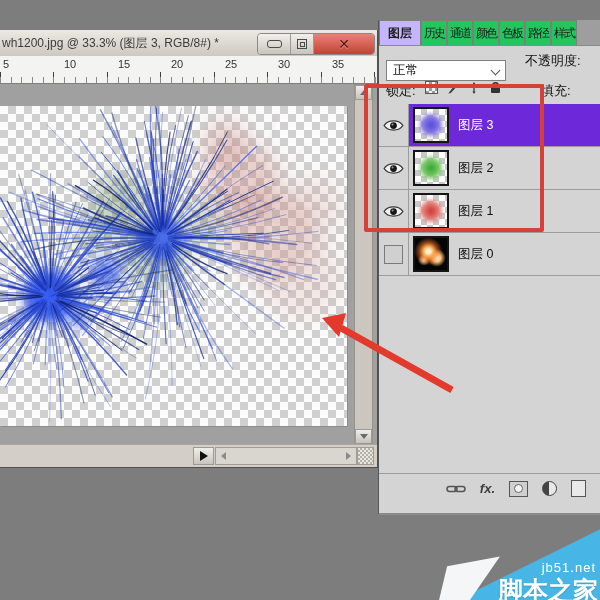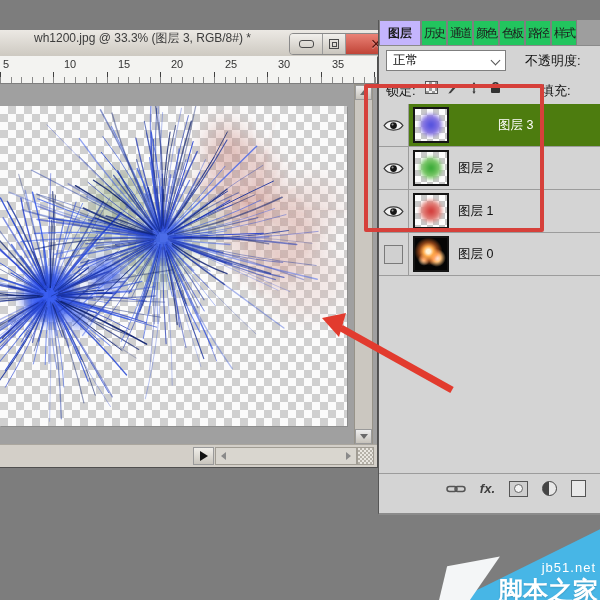--- a/index.html
+++ b/index.html
@@ -7,21 +7,21 @@
     width:600px;height:600px;position:relative;overflow:hidden;
     background:#7d7d7d;
     font-family:"Liberation Sans","DejaVu Sans",sans-serif;
     -webkit-font-smoothing:antialiased;
   }
   
   .doc-window{position:absolute;left:0;top:30px;width:377px;height:437px;
     background:#cfcbc4;border-right:1px solid #4f4f4f;border-bottom:1px solid #4f4f4f;}
   .titlebar{position:absolute;left:0;top:0;width:100%;height:26px;
     background:linear-gradient(#ece9e4,#cdc9c1);border-bottom:1px solid #9a968e;
-    display:flex;align-items:flex-start;padding-left:32px;}
+    display:flex;align-items:center;}
   .titlebar .title{font-size:12px;color:#3c3c3c;padding-left:2px;white-space:nowrap;overflow:hidden;max-width:250px;}
   .win-btns{position:absolute;right:2px;top:3px;display:flex;border:1px solid #8a8a8a;border-radius:4px;overflow:hidden;background:#d8d5cf;}
   .win-btn{height:20px;display:flex;align-items:center;justify-content:center;border-right:1px solid #9a9a9a;background:linear-gradient(#f2f0ec,#c9c5bd);}
   .btn-min{width:32px;} .btn-max{width:22px;}
   .btn-close{width:60px;border-right:none;background:linear-gradient(#ea8276,#c04437);}
   .glyph-min{width:13px;height:6px;border:1.5px solid #4a4a4a;border-radius:3px;}
   .glyph-max{width:8px;height:8px;border:1.5px solid #4a4a4a;display:flex;align-items:center;justify-content:center;}
   .glyph-max i{display:block;width:3px;height:3px;border:1px solid #4a4a4a;}
   .glyph-close{font-size:14px;font-weight:bold;color:#591410;text-shadow:0 1px 0 rgba(255,255,255,.35);line-height:1;}
   
@@ -62,36 +62,36 @@
   
   .layers-panel{position:absolute;left:378px;top:20px;width:222px;height:495px;
     background:#d4d4d4;border-left:1px solid #565656;border-bottom:2px solid #8b8b8b;box-sizing:border-box;}
   .tabbar{position:absolute;left:0;top:0;width:100%;height:25px;display:flex;background:#9e9e9e;border-bottom:1px solid #8a8a8a;}
   .tab{height:100%;box-sizing:border-box;border:1px solid #7f7f7f;border-bottom:none;
     font-size:12px;color:#1d1d1d;display:flex;align-items:center;justify-content:center;
     overflow:hidden;white-space:nowrap;background:#22c55e;}
   .tab.active{background:#c4b5fd;width:42px;font-weight:bold;}
   .tab:not(.active){width:26px;letter-spacing:-2px;}
   .blend-row{position:absolute;left:0;top:28px;width:100%;height:28px;}
-  .blend-select{position:absolute;left:7px;top:2px;width:120px;height:21px;background:#fff;
+  .blend-select{position:absolute;left:7px;top:12px;width:120px;height:21px;background:#fff;
     border:1px solid #7f7f7f;font-size:12.5px;color:#111;display:flex;align-items:center;padding-left:6px;box-sizing:border-box;}
   .chev{position:absolute;right:6px;top:6px;width:6px;height:6px;border-right:1.6px solid #555;border-bottom:1.6px solid #555;transform:rotate(45deg);}
   .opacity-label{position:absolute;left:146px;top:4px;font-size:13px;color:#111;white-space:nowrap;}
   .lock-row{position:absolute;left:0;top:58px;width:100%;height:26px;font-size:13px;color:#111;}
   .lock-label{position:absolute;left:7px;top:4px;}
   .lock-icons{position:absolute;left:46px;top:3px;display:flex;gap:9px;align-items:center;}
   .icon-checker{width:11px;height:11px;border:1px solid #555;
     background:conic-gradient(#9a9a9a 25%,#f2f2f2 0 50%,#9a9a9a 0 75%,#f2f2f2 0) 0 0/6px 6px;}
   .fill-label{position:absolute;left:162px;top:4px;white-space:nowrap;text-align:center;}
   
   .layer-list{position:absolute;left:0;top:84px;width:100%;}
   .layer-row{height:42px;display:flex;border-bottom:1px solid #9c9c9c;}
   .eye-well{width:29px;border-right:1px solid #9c9c9c;display:flex;align-items:center;justify-content:center;background:#d4d4d4;flex:none;}
   .row-body{flex:1;display:flex;align-items:center;background:#d4d4d4;min-width:0;}
-  .layer-row.selected .row-body{background:#4d7c0f;gap:40px;}
+  .layer-row.selected .row-body{background:#6d28d9;}
   .thumb{width:36px;height:36px;margin-left:4px;border:2px solid #151515;box-sizing:border-box;flex:none;position:relative;overflow:hidden;
     background:conic-gradient(#c9c9c9 25%,#fdfdfd 0 50%,#c9c9c9 0 75%,#fdfdfd 0) 0 0/12px 12px;}
   .blob{position:absolute;left:3px;top:3px;right:3px;bottom:3px;filter:blur(1.5px);}
   .blob.blue{background:radial-gradient(circle at 50% 50%,#4a4ade 0%,#8a78e2 45%,transparent 72%);}
   .blob.green{background:radial-gradient(circle at 50% 50%,#2ea52e 0%,#7cc86a 45%,transparent 72%);}
   .blob.red{background:radial-gradient(circle at 50% 50%,#d03030 0%,#e2827a 45%,transparent 72%);}
   .thumb.dark{background:#050505;}
   .spark{position:absolute;left:0;top:0;right:0;bottom:0;
     background:
      radial-gradient(circle at 42% 42%,#fff2d8 0 2px,#ffac4e 5px,rgba(255,120,40,.55) 9px,transparent 14px),

